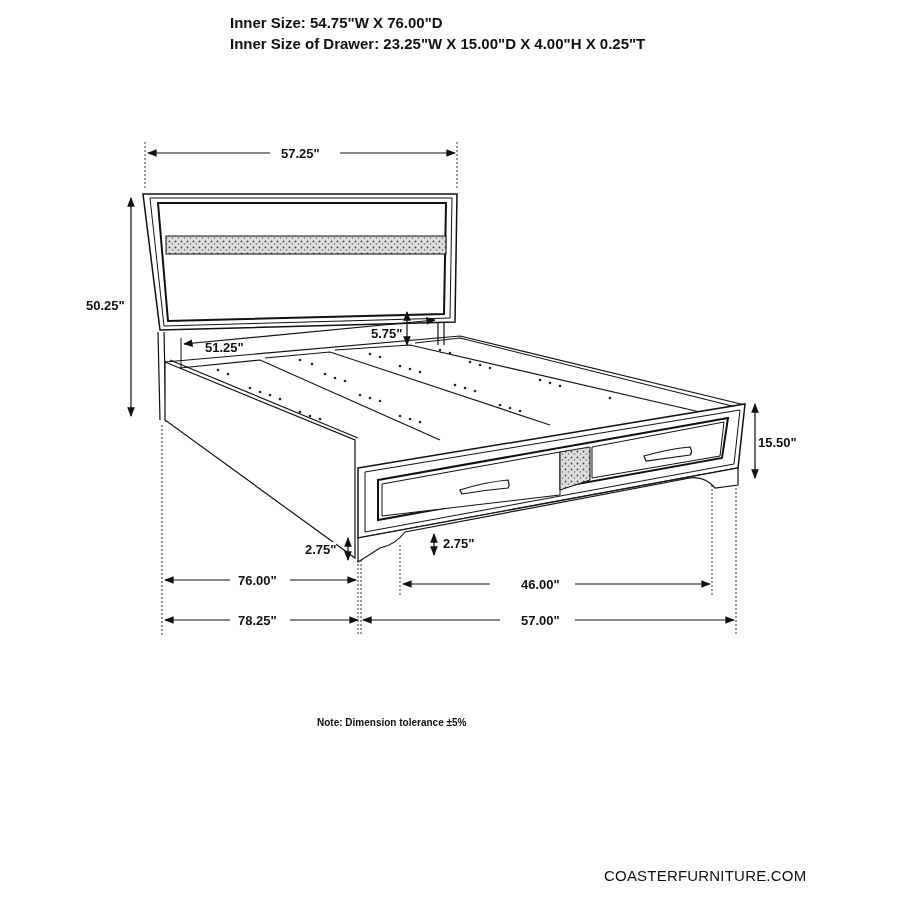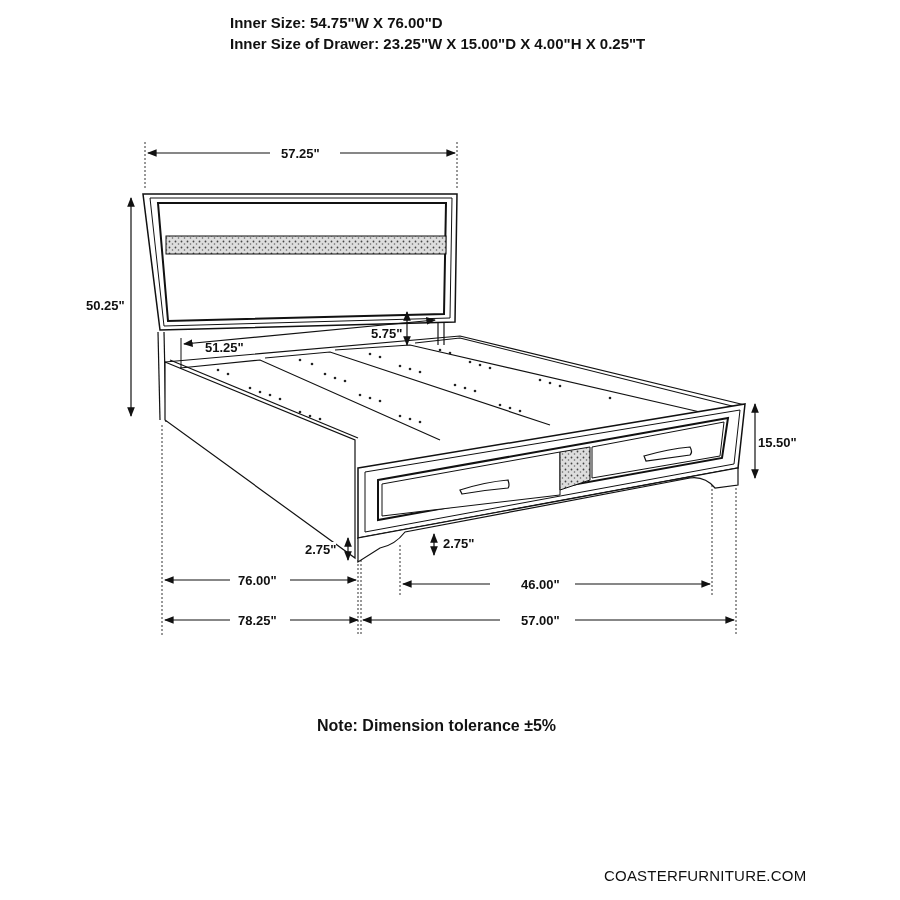--- a/index.html
+++ b/index.html
@@ -1,20 +1,20 @@
 <!DOCTYPE html>
 <html><head>
   <meta charset="utf-8">
   <style>
     html, body { margin:0; padding:0; background:#ffffff; }
     body { width:900px; height:900px; position:relative; overflow:hidden;
            font-family:"Liberation Sans", sans-serif; color:#111; }
     .hdr { position:absolute; left:230px; font-weight:bold; font-size:15px; line-height:18px; }
     .dim { position:absolute; font-weight:bold; font-size:13px; white-space:nowrap; background:#fff; }
-    .note { position:absolute; left:317px; top:717px; font-weight:bold; font-size:16px; }
+    .note { position:absolute; left:317px; top:717px; font-weight:bold; font-size:10px; }
     .site { position:absolute; left:604px; top:867px; font-size:15px; letter-spacing:0.2px;text-align:right; }
     svg { position:absolute; left:0; top:0; }
   </style>
 </head>
 <body>
 
 <div class="hdr" style="top:14px;">Inner Size: 54.75"W X 76.00"D</div>
 <div class="hdr" style="top:35px;">Inner Size of Drawer: 23.25"W X 15.00"D X 4.00"H X 0.25"T</div>
 
 <svg width="900" height="900" viewBox="0 0 900 900">

